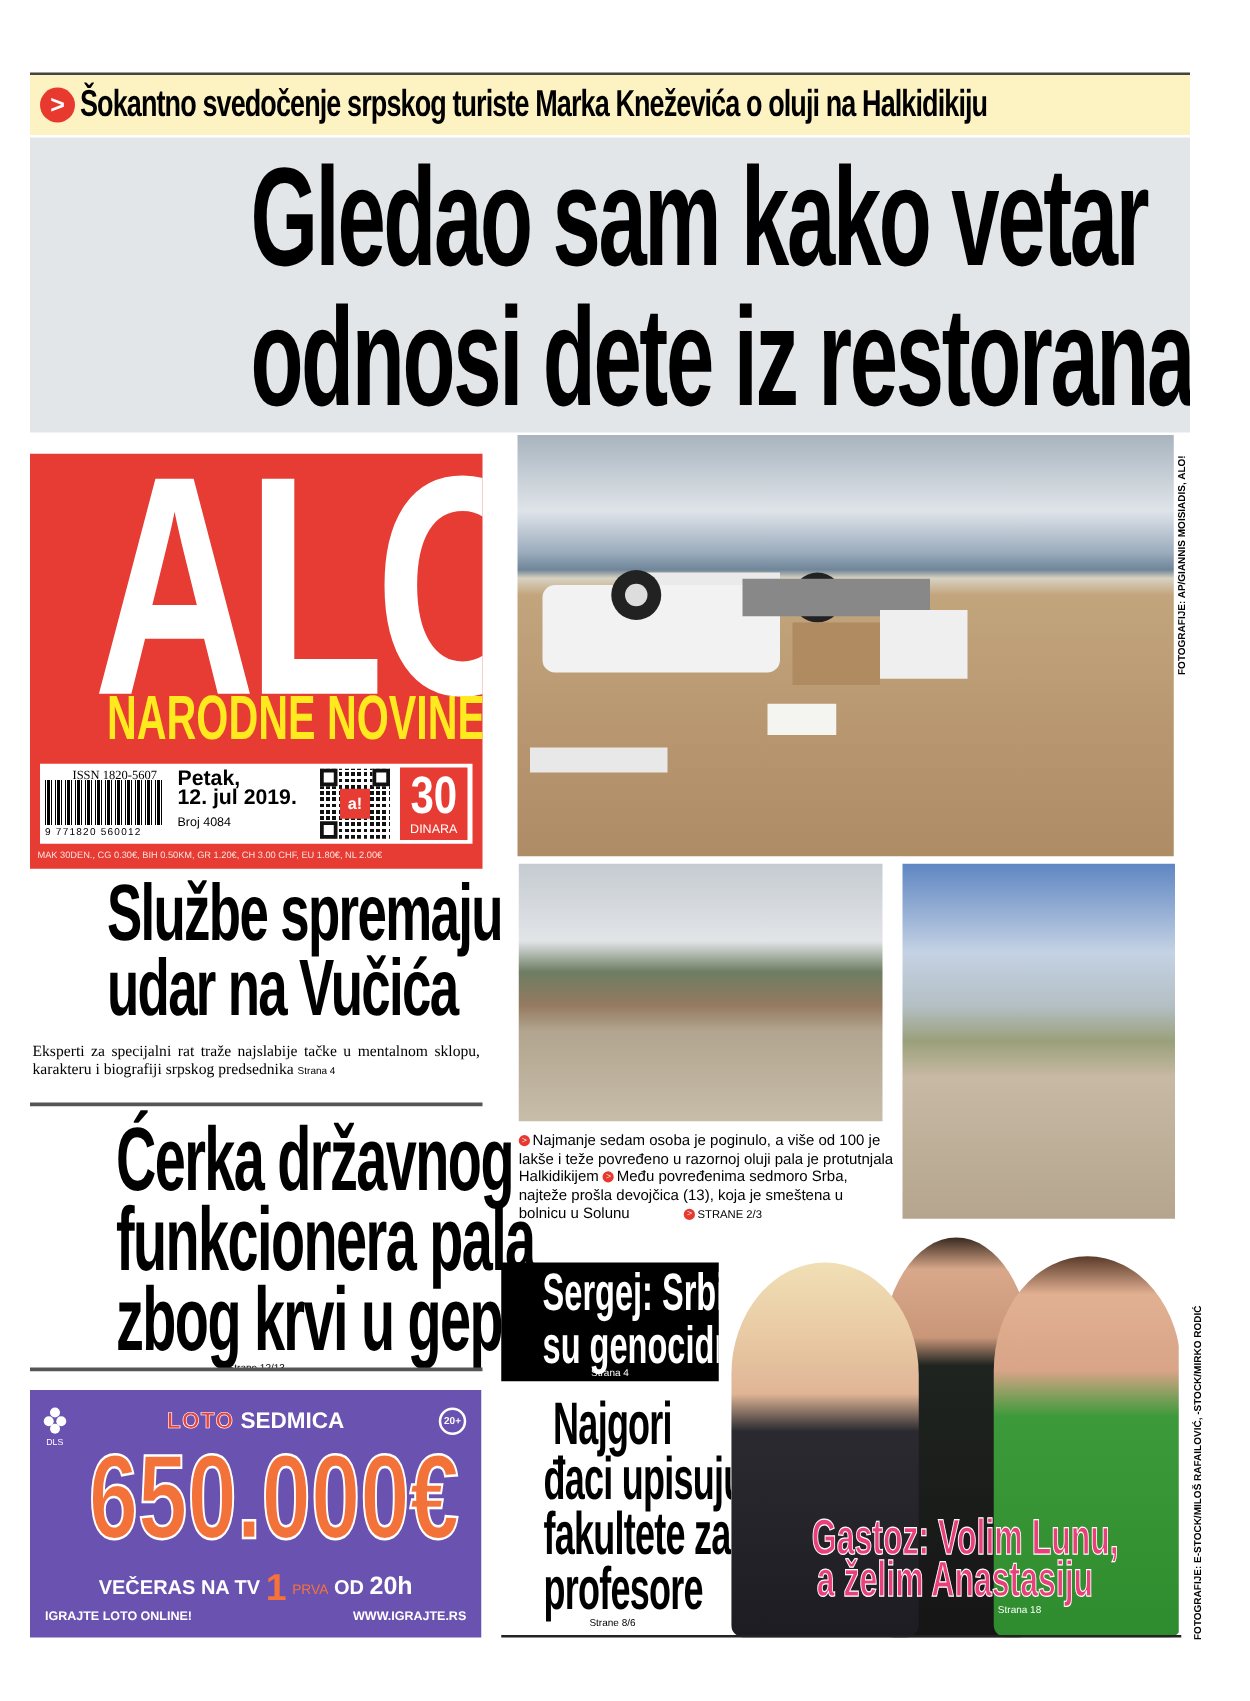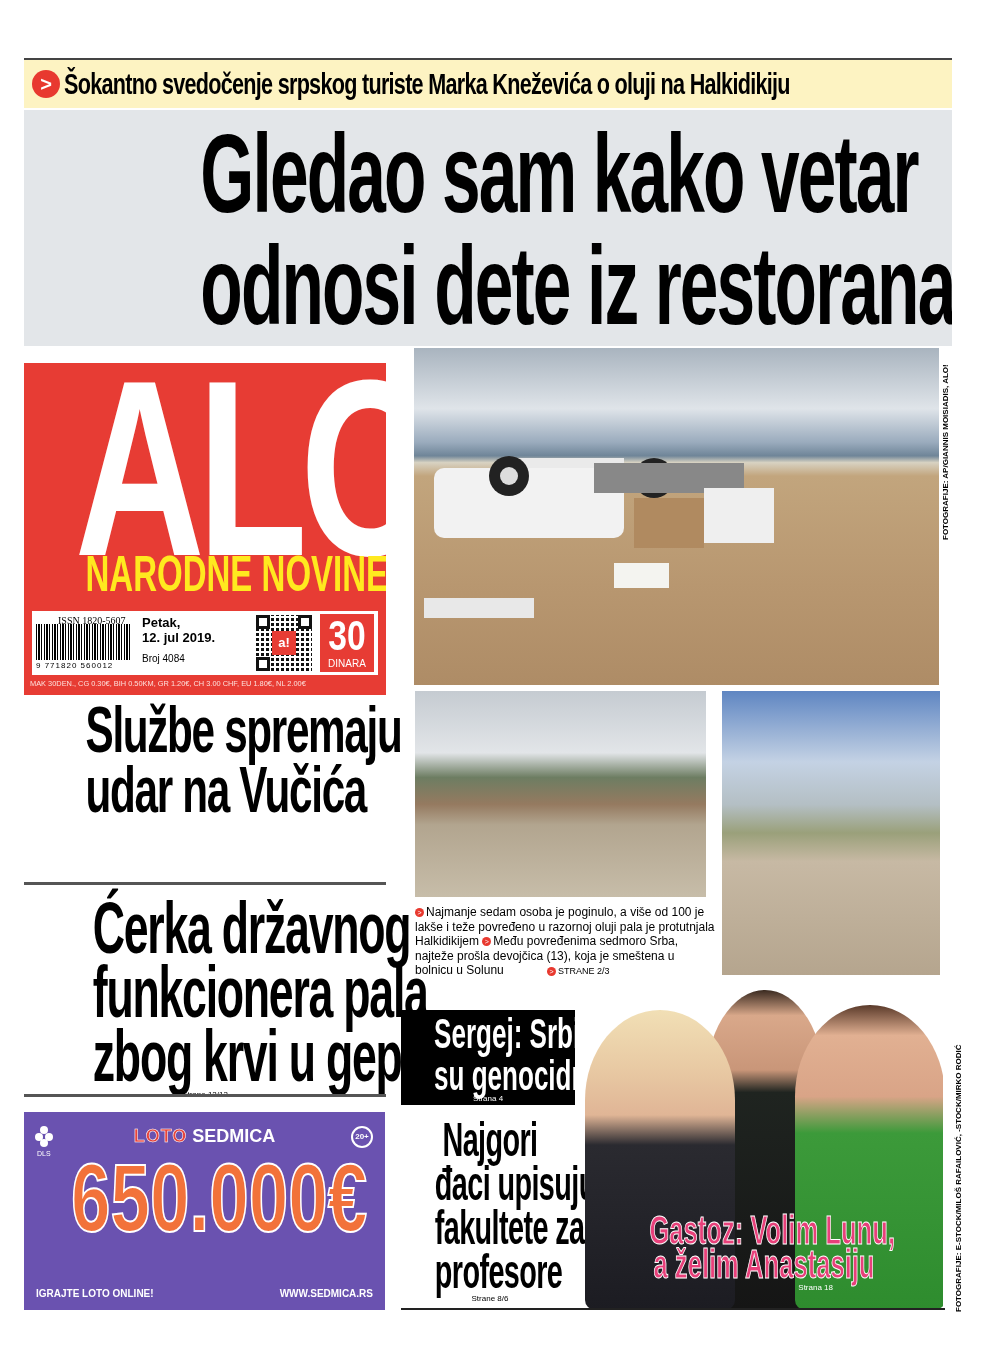--- a/index.html
+++ b/index.html
@@ -18,21 +18,21 @@
 
   
   .masthead { position: absolute; left: 24px; top: 363px; width: 362px; height: 332px; background: #e73c34; overflow: hidden; }
   .alo { position: absolute; left: 0; top: 0; width: 362px; text-align: center; color: #fff; font-size: 250px; line-height: 200px; font-weight: bold; letter-spacing: -10px; transform: scaleX(0.72); transform-origin: center top; padding-top: 6px; }
   .mast-sub { position: absolute; left: 0; top: 186px; width: 362px; text-align: center; color: #ffe91f; font-size: 50px; line-height: 50px; font-weight: bold; transform: scaleX(0.66); transform-origin: center top; white-space: nowrap; }
   .info-box { position: absolute; left: 8px; top: 248px; width: 346px; height: 64px; background: #fff; }
   .barcode { position: absolute; left: 4px; top: 4px; width: 96px; height: 56px; }
   .issn { position: absolute; left: 22px; top: 0px; font-family: "Liberation Serif", serif; font-size: 10px; }
   .bars { position: absolute; left: 0; top: 9px; width: 96px; height: 36px; background: repeating-linear-gradient(90deg, #000 0 1px, #fff 1px 2px, #000 2px 4px, #fff 4px 5px, #000 5px 6px, #fff 6px 8px); }
   .ean { position: absolute; left: 0; top: 46px; font-size: 8px; letter-spacing: 1px; }
-  .date { position: absolute; left: 110px; top: 4px; font-size: 13px; font-weight: bold; line-height: 15px; }
+  .date { position: absolute; left: 110px; top: 4px; font-size: 17px; font-weight: bold; line-height: 15px; }
   .broj { position: absolute; left: 110px; top: 42px; font-size: 10px; }
   .qr { position: absolute; left: 224px; top: 4px; width: 56px; height: 56px; background:
       repeating-linear-gradient(0deg, transparent 0 3px, #fff 3px 5px),
       repeating-linear-gradient(90deg, #111 0 3px, #fff 3px 5px); }
   .qr-a { position: absolute; left: 16px; top: 16px; width: 24px; height: 24px; background: #e73c34; color: #fff; font-size: 13px; font-weight: bold; text-align: center; line-height: 24px; }
   .qr-corner { position: absolute; width: 14px; height: 14px; border: 3px solid #111; background: #fff; }
   .price { position: absolute; right: 4px; top: 3px; width: 54px; height: 58px; background: #e73c34; color: #fff; text-align: center; }
   .price-num { display: block; font-size: 42px; line-height: 44px; font-weight: bold; transform: scaleX(0.8); }
   .price-cur { display: block; font-size: 10px; line-height: 12px; }
   .foreign { position: absolute; left: 6px; top: 316px; width: 350px; font-size: 7.4px; color: #fde0dc; white-space: nowrap; }
@@ -131,20 +131,21 @@
       <span class="price-num">30</span>
       <span class="price-cur">DINARA</span>
     </div>
   </div>
   <div class="foreign">MAK 30DEN., CG 0.30€, BIH 0.50KM, GR 1.20€, CH 3.00 CHF, EU 1.80€, NL 2.00€</div>
 </div>
 
 <div class="story1">
   <span class="s1-head">Službe spremaju</span>
   <span class="s1-head">udar na Vučića</span>
+  <p class="s1-body"><span>Eksperti za specijalni rat traže najslabije tačke u mentalnom sklopu, karakteru i biografiji srpskog predsednika</span> <span class="strana-small">Strana 4</span></p>
 </div>
 <div class="rule" style="top:882px;"></div>
 
 <div class="story2">
   <span class="s2-head">Ćerka državnog</span>
   <span class="s2-head">funkcionera pala</span>
   <span class="s2-head">zbog krvi u gepeku</span>
   <span class="s2-strana">Strane 12/13</span>
 </div>
 <div class="rule" style="top:1094px;"></div>
@@ -156,22 +157,29 @@
       <circle cx="15" cy="13" r="4" fill="#fff"></circle>
       <circle cx="10" cy="19" r="4" fill="#fff"></circle>
     <text x="3" y="32" font-size="7" fill="#fff" font-family="Liberation Sans, sans-serif">DLS</text>
   </svg>
   <div class="loto-title">
     <span class="brand">LOTO</span>
     <span>SEDMICA</span>
   </div>
   <div class="age">20+</div>
   <div class="jackpot">650.000€</div>
+  <div class="tonight">
+    <span>VEČERAS NA TV</span>
+    <span class="one">1</span>
+    <span class="prva">PRVA</span>
+    <span>OD</span>
+    <span class="time">20h</span>
+  </div>
   <div class="play">IGRAJTE LOTO ONLINE!</div>
-  <div class="url">WWW.SEDMICA.RS</div>
+  <div class="url">WWW.IGRAJTE.RS</div>
 </div>
 
 <div class="photo photo-main">
   <svg width="525" height="337">
     <rect x="90" y="110" width="120" height="40" fill="#eaeaea"></rect>
     <rect x="20" y="120" width="190" height="70" rx="10" fill="#f2f2f2"></rect>
     <circle cx="95" cy="128" r="20" fill="#222"></circle>
       <circle cx="95" cy="128" r="9" fill="#ddd"></circle>
     <circle cx="240" cy="130" r="20" fill="#222"></circle>
       <circle cx="240" cy="130" r="9" fill="#ddd"></circle>

